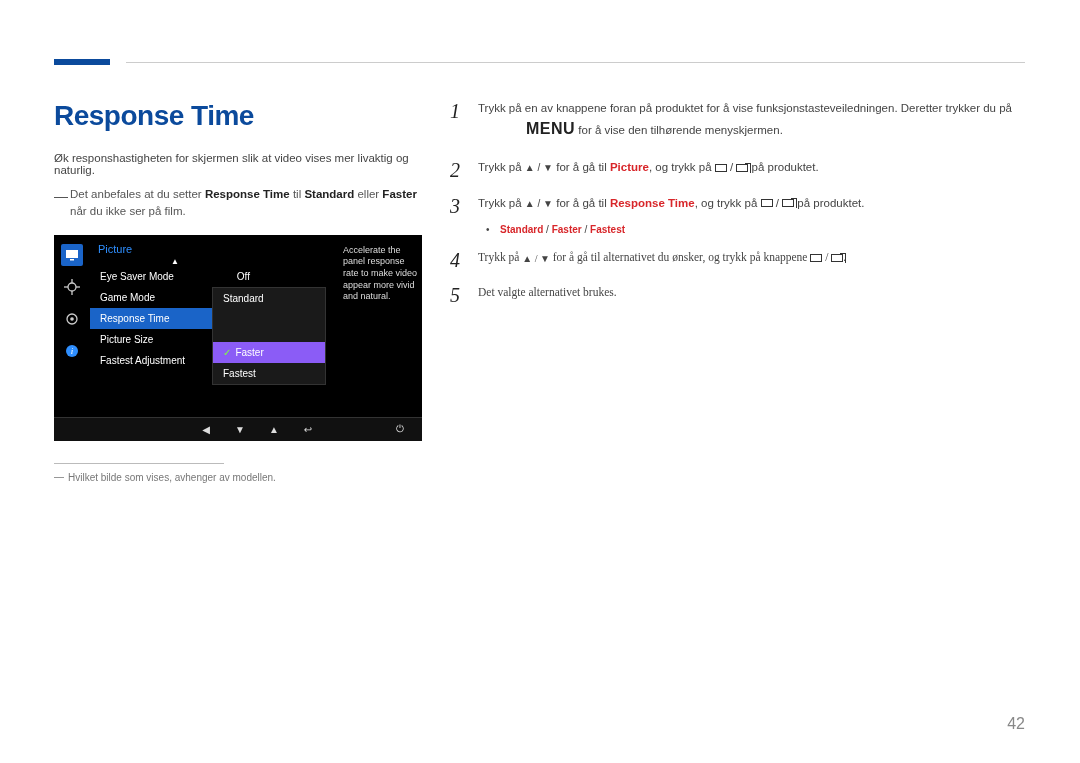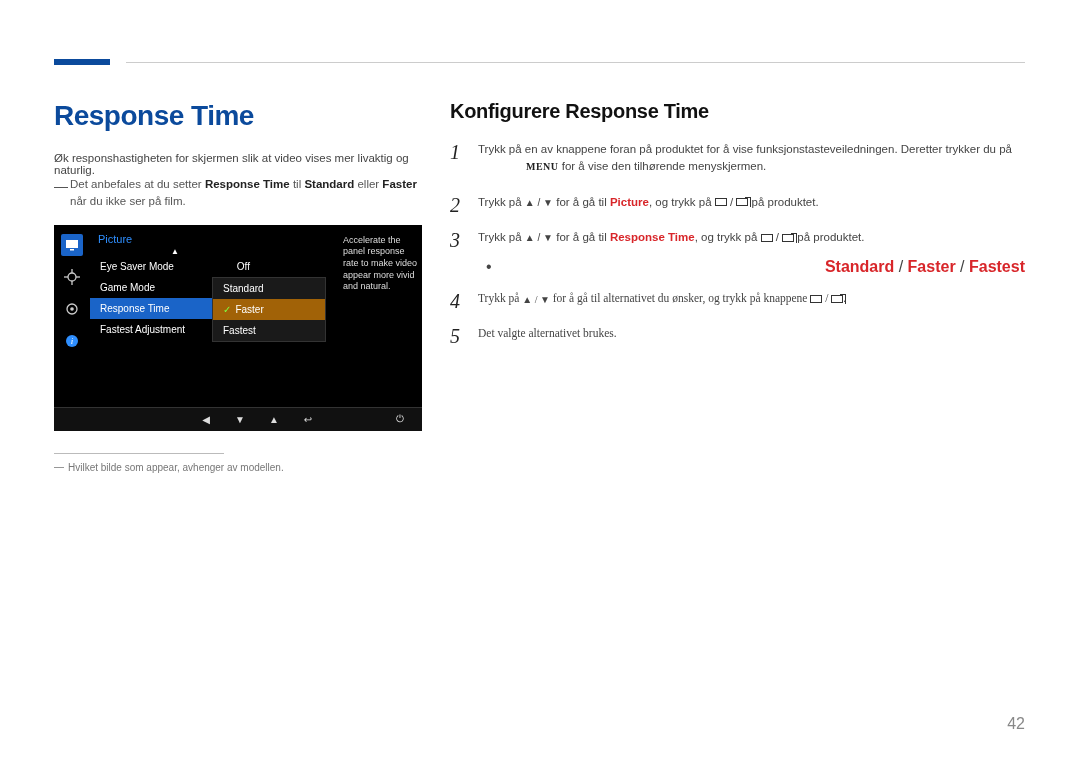--- a/index.html
+++ b/index.html
@@ -48,20 +48,21 @@
   }
   h2.sub {
     color: #111;
     font-size: 20px;
     font-weight: 700;
     margin-bottom: 18px;
     letter-spacing: -0.3px;
   }
   .intro {
     font-size: 11.5px;
+    margin-bottom: 10px;
     color: #444;
   }
   .note {
     font-size: 11.5px;
     color: #555;
     position: relative;
     padding-left: 16px;
     line-height: 1.5;
     margin-bottom: 14px;
   }
@@ -108,21 +109,21 @@
   }
   .submenu {
     position: absolute;
     left: 158px; top: 52px;
     width: 114px;
     background: #1a1a1a;
     border: 1px solid #333;
     z-index: 3;
   }
   .sub-item { padding: 5px 10px; font-size: 10px; }
-  .sub-item.sel { background: #a16207; }
+  .sub-item.sel { background: #8b5cf6; margin-top: 33px; }
   .sub-item.sel .check { color:#7fff3f; margin-right:4px; font-size:10px;}
   .osd-desc {
     position: absolute;
     left: 275px; top: 4px; width: 88px;
     font-size: 9px; color: #ddd; line-height: 1.3;
     padding: 6px 5px;
     margin-left: 9px;
   }
   .osd-bottom {
     position: absolute;
@@ -162,24 +163,24 @@
   ol.steps li::before {
     content: counter(step);
     position: absolute;
     left: 0; top: -4px;
     font-size: 20px;
     font-weight: 400;
     font-style: italic;
     color: #222;
     font-family: Georgia, serif;
   }
-  .menu-word { font-family: Liberation Serif, serif; font-weight:700; letter-spacing:0.5px; font-size:10px; color:#222;padding-left:48px;}
+  .menu-word { font-family: Liberation Sans, sans-serif; font-weight:700; letter-spacing:0.5px; font-size:16px; color:#222;padding-left:48px;}
   .red { color: #d8262a; font-weight: 700; }
   .nav-glyph { font-size: 10px; vertical-align: middle;}
-  .bullet-line { font-size:16px; padding-left:22px; position:relative; margin: -6px 0 14px 28px; color:#444;text-align:right;}
+  .bullet-line { font-size:10px; padding-left:22px; position:relative; margin: -6px 0 14px 28px; color:#444;}
   .bullet-line::before{ content:"•"; position:absolute; left:8px; top:0; color:#444;}
   .rect-icon{
     display:inline-block; width:12px; height:8px; border:1.2px solid #333;
     vertical-align:middle; position:relative;
   }
   .rect-icon.enter::after{
     content:""; position:absolute; right:-4px; top:-2px; width:5px; height:9px;
     border-top:1.2px solid #333; border-right:1.2px solid #333;
   }
   .page-num {
@@ -239,20 +240,23 @@
       <div class="osd-upcaret">▲</div>
       <div class="menu-item">
         <span>Eye Saver Mode</span>
         <span>Off</span>
       </div>
       <div class="menu-item">
         <span>Game Mode</span>
       </div>
       <div class="menu-item sel">
         <span>Response Time</span>
+      </div>
+      <div class="menu-item">
+        <span>Picture Size</span>
       </div>
       <div class="menu-item">
         <span>Fastest Adjustment</span>
       </div>
     </div>
     <div class="submenu">
       <div class="sub-item">Standard</div>
       <div class="sub-item sel"><span class="check">✓</span><span>Faster</span></div>
       <div class="sub-item">Fastest</div>
     </div>
@@ -263,26 +267,25 @@
       <span>▲</span>
       <span>↩</span>
       <span style="width:40px"></span>
       <span>⏻</span>
     </div>
   </div>
 
   <div class="footnote-line"></div>
   <p class="footnote">
     <span class="dash">―</span>
-    <span>Hvilket bilde som appear, avhenger av modellen.</span>
+    <span>Hvilket bilde som vises, avhenger av modellen.</span>
   </p>
 </div>
 
 <div class="col-right">
-  <h2 class="sub">Konfigurere Response Time</h2>
   <ol class="steps">
     <li>
       <span>Trykk på en av knappene foran på produktet for å vise funksjonstasteveiledningen. Deretter trykker du på </span><span class="menu-word">MENU</span><span> for å vise den tilhørende menyskjermen.</span>
     </li>
     <li>
       <span>Trykk på </span><span class="nav-glyph">▲ / ▼</span><span> for å gå til </span><span class="red">Picture</span><span>, og trykk på </span><span class="rect-icon"></span> / <span class="rect-icon enter"></span><span> på produktet.</span>
     </li>
     <li>
       <span>Trykk på </span><span class="nav-glyph">▲ / ▼</span><span> for å gå til </span><span class="red">Response Time</span><span>, og trykk på </span><span class="rect-icon"></span> / <span class="rect-icon enter"></span><span> på produktet.</span>
     </li>

